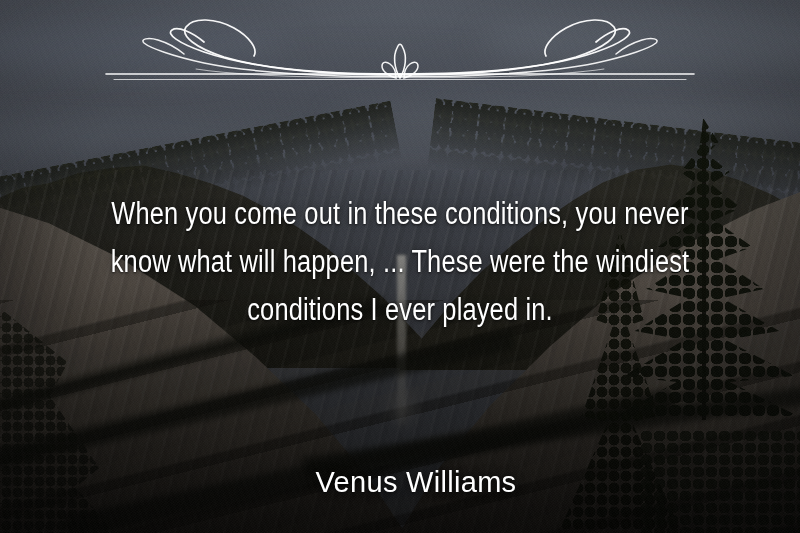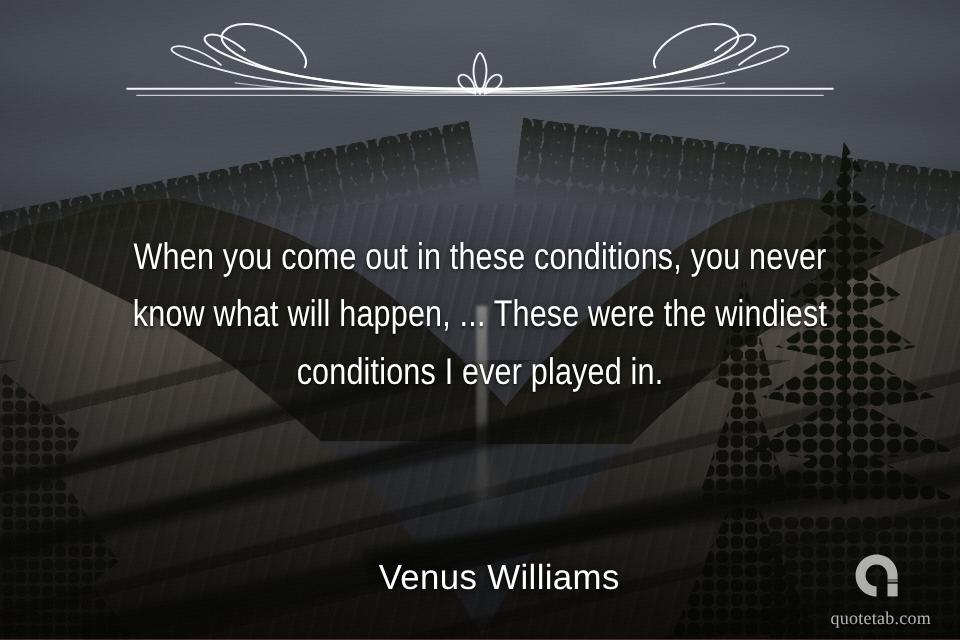--- a/index.html
+++ b/index.html
@@ -310,26 +310,15 @@
         <path d="M300 66 C294 56 293 44 297 36 C299 31 301 31 303 36 C307 44 306 56 300 66 Z" stroke-width="1.6" opacity=".95"></path>
         <path d="M296 66 C288 64 282 59 282 54 C282 50 286 49 290 52 C294 55 296 61 296 66 Z" stroke-width="1.5" opacity=".92"></path>
         <path d="M304 66 C312 64 318 59 318 54 C318 50 314 49 310 52 C306 55 304 61 304 66 Z" stroke-width="1.5" opacity=".92"></path>
       </svg>
     </div>
 
     <p id="quote-text">When you come out in these conditions, you never know what will happen, ... These were the windiest conditions I ever played in.</p>
 
     <p id="quote-author">Venus Williams</p>
 
-    <div id="watermark">
-      <svg class="wm-logo" viewBox="0 0 46 46" xmlns="http://www.w3.org/2000/svg">
-        <path d="M19.5 2 C9.8 2 2 9.8 2 19.5 C2 29.2 9.8 37 19.5 37
-                 L19.5 28.6 C14.4 28.6 10.3 24.5 10.3 19.5
-                 C10.3 14.5 14.4 10.4 19.5 10.4 C24.5 10.4 28.6 14.5 28.6 19.5
-                 L28.6 22.8 L37 22.8 L37 19.5 C37 9.8 29.2 2 19.5 2 Z" fill="rgba(226,228,226,.82)"></path>
-        <rect x="28.6" y="26.4" width="8.4" height="10.6" fill="rgba(226,228,226,.82)"></rect>
-        <rect x="28.6" y="22.8" width="8.4" height="2.4" fill="rgba(226,228,226,.55)"></rect>
-      </svg>
-      <span class="wm-text">quotetab.com</span>
-    </div>
 
   </div>
 </div>
 
 </body></html>

